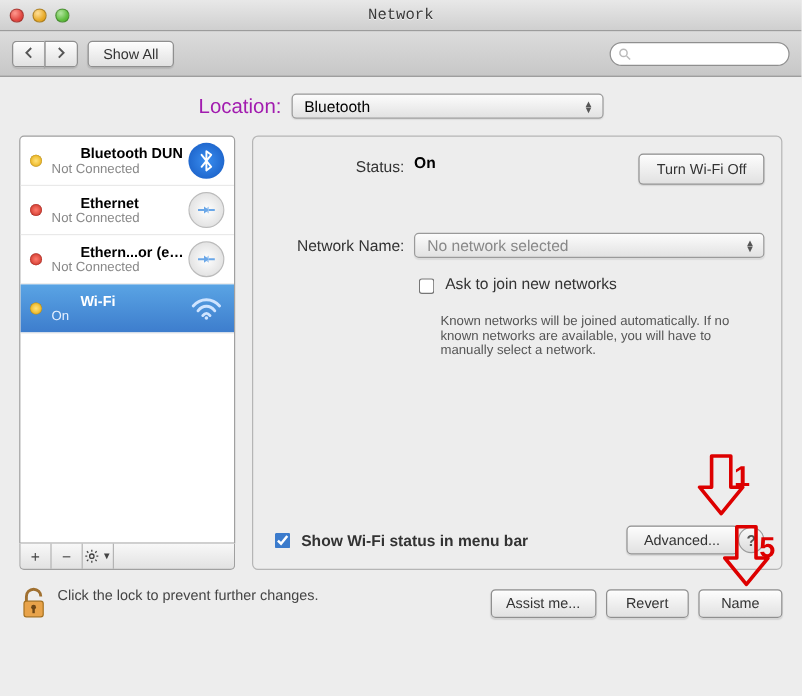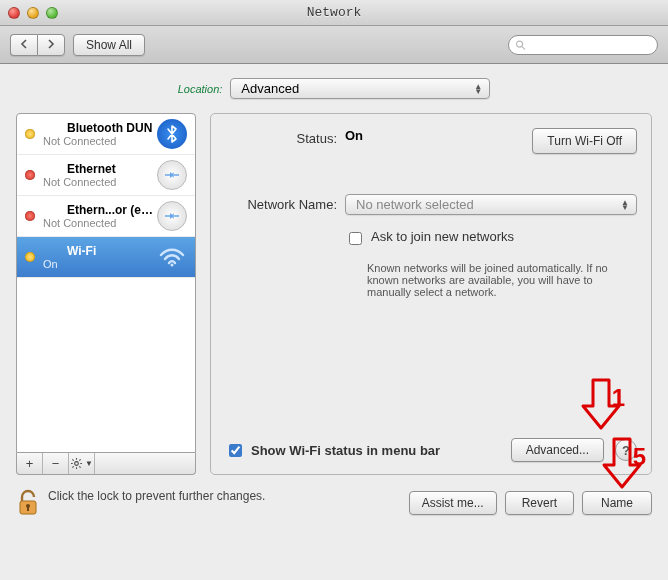--- a/index.html
+++ b/index.html
@@ -64,21 +64,21 @@
     display:flex; align-items:center;
     padding:0 6px;
   }
   .search svg { opacity:.45; }
   .search input { border:none; outline:none; width:100%; font-size:12px; background:transparent; }
 
   
   .content { padding: 14px 16px 10px 16px; }
 
   .location-row { display:flex; align-items:center; justify-content:center; gap:8px; margin-bottom:14px; }
-  .location-row label { color:#15803d; font-size:11px;font-style:italic; }
+  .location-row label { color:#a21caf; font-size:17px; }
   .popup {
     display:flex; align-items:center; justify-content:space-between;
     background: linear-gradient(#fcfcfc,#e2e2e2);
     border:1px solid #9a9a9a;
     border-radius:4px;
     box-shadow:0 1px 1px rgba(0,0,0,.08);
     padding:2px 4px 2px 10px;
     cursor:pointer;
   }
   .popup .arrows { width:14px; display:flex; flex-direction:column; align-items:center; line-height:5px; font-size:8px; color:#555; }
@@ -146,21 +146,21 @@
 
   .checkbox-row { display:flex; align-items:flex-start; gap:6px; font-size:13px; color:#333; }
   .checkbox-row input { accent-color:#3b7bcc; }
   .hint { font-size:11px; color:#555; margin:4px 0 0 142px; max-width:260px; }
 
   .spacer { flex:1; }
 
   .bottom-row { display:flex; align-items:center; gap:8px; }
   .bottom-row .left { display:flex; align-items:center; gap:6px; font-weight:bold; color:#333; }
   .bottom-row .left input { accent-color:#3b7bcc; }
-  .bottom-row .right { margin-left:auto; display:flex; align-items:center; gap:11px; }
+  .bottom-row .right { margin-left:auto; display:flex; align-items:center; gap:0; }
   .help-circle {
     width:22px; height:22px; border-radius:50%;
     background:linear-gradient(#fafafa,#dcdcdc);
     border:1px solid #9a9a9a;
     display:flex;align-items:center;justify-content:center;
     font-weight:bold; color:#555; cursor:pointer;
   }
 
   
   .footer {
@@ -209,21 +209,21 @@
       </svg>
     <input type="text" placeholder="" style="">
   </div>
 </div>
 
 <div class="content">
 
   <div class="location-row">
     <label>Location:</label>
     <div class="popup" style="width:260px">
-      <span>Advanced</span>
+      <span>Bluetooth</span>
       <span class="arrows">▲<br>▼</span>
     </div>
   </div>
 
   <div class="columns">
 
     <div class="sidebar-wrap">
       <div class="sidebar">
 
         <div class="service">

